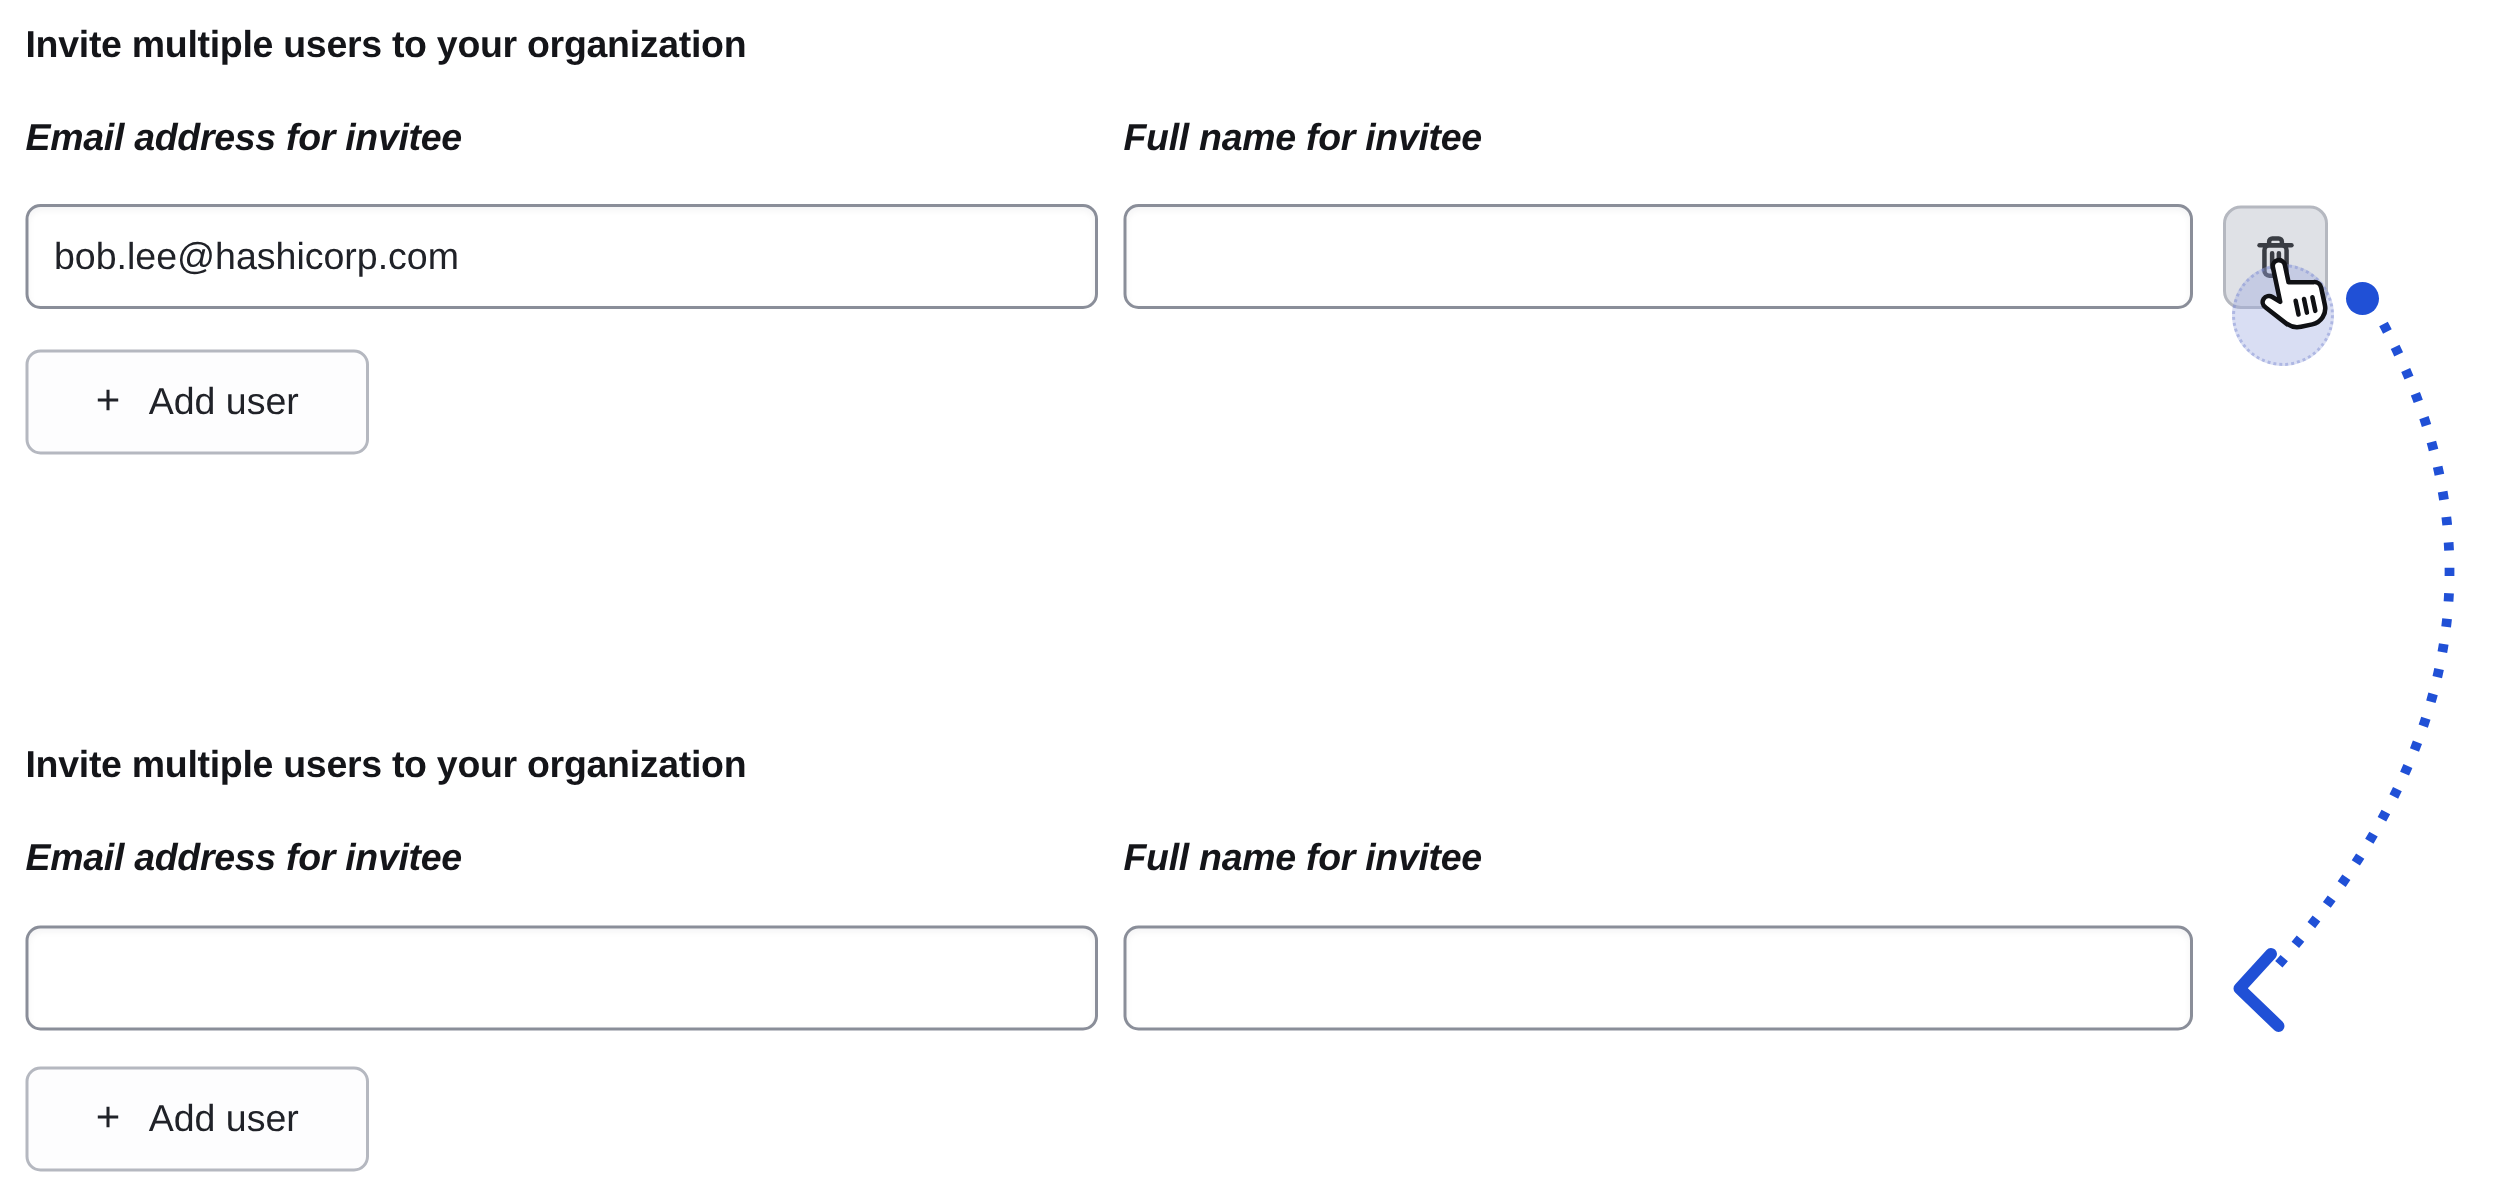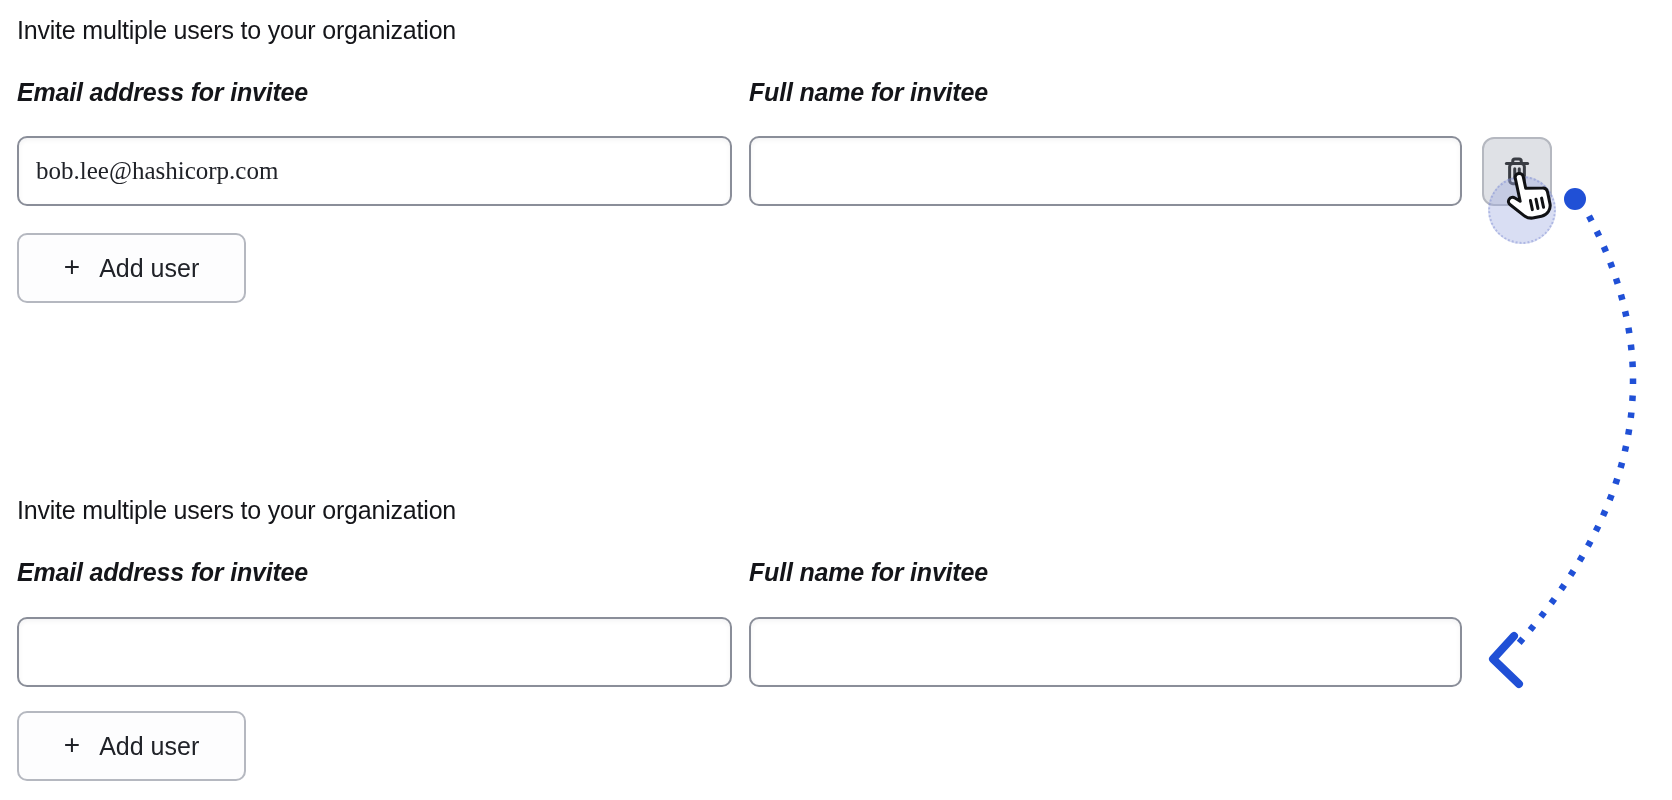--- a/index.html
+++ b/index.html
@@ -8,34 +8,34 @@
     width: 1672px; height: 800px;
     position: relative;
     overflow: hidden;
     font-family: "Liberation Sans", "DejaVu Sans", sans-serif;
     color: #17181c;
   }
   .stage { position: absolute; left: 0; top: 0; width: 1672px; height: 800px; }
 
   .heading {
     position: absolute;
-    font-size: 25px; font-weight: 400; line-height: 1;
+    font-size: 25px; font-weight: 700; line-height: 1;
     letter-spacing: -0.2px; color: #141519; white-space: nowrap;
   }
   .field-label {
     position: absolute;
     font-size: 25px; font-weight: 700; line-height: 1;
     letter-spacing: -0.2px; color: #141519; white-space: nowrap; font-style: italic;
   }
   .text-input {
     position: absolute; height: 70px;
     background: #ffffff;
     border: 2px solid #8a8e99;
     border-radius: 10px;
-    font-family: Liberation Serif, serif; font-size: 25px; color: #202228;
+    font-family: Liberation Sans, sans-serif; font-size: 25px; color: #202228;
     padding: 0 17px;
     box-shadow: inset 0 2px 5px rgba(20,24,40,0.05);
     outline: none;
   }
   .icon-btn {
     position: absolute; left: 1482px; top: 137px;
     width: 70px; height: 69px;
     background: #dfe1e6;
     border: 2px solid #b5b8c0;
     border-radius: 12px;

